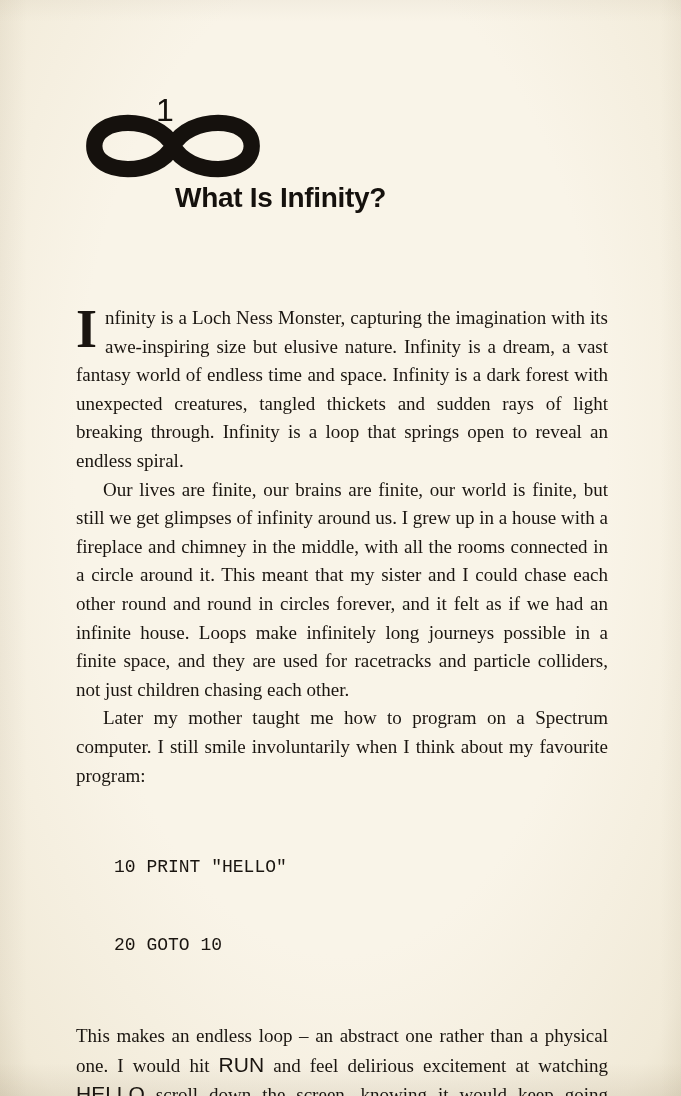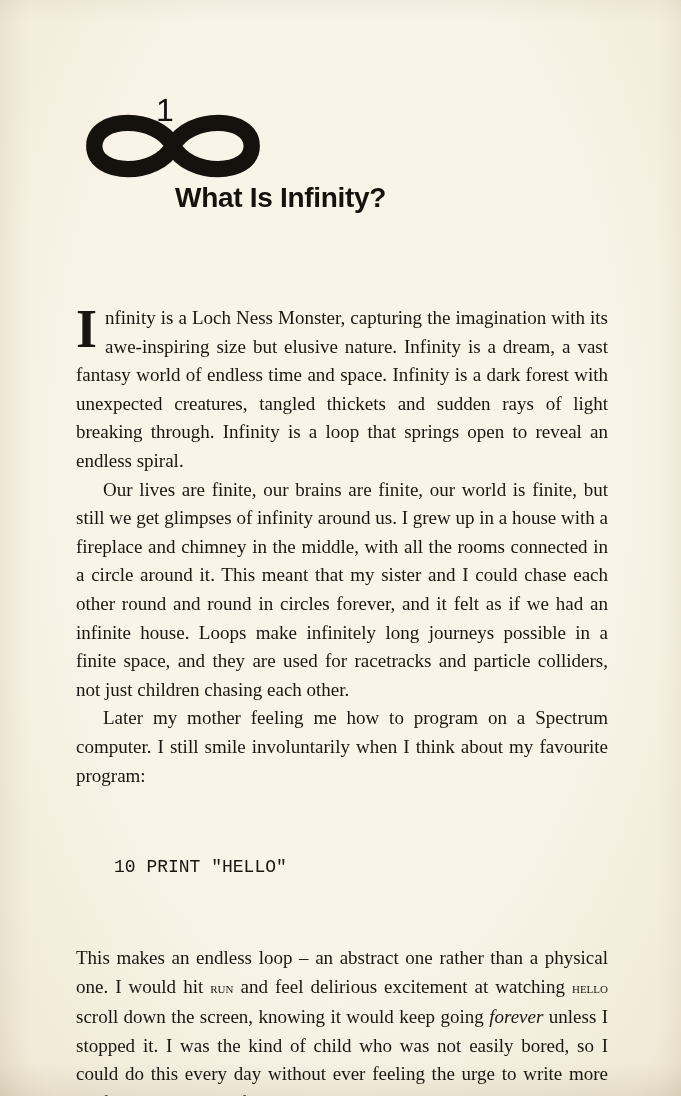--- a/index.html
+++ b/index.html
@@ -96,22 +96,22 @@
   }
   .code-block {
     margin: 12px 0 12px 38px;
     font-family: "Liberation Mono", "DejaVu Sans Mono", monospace;
     font-size: 18px;
     line-height: 26px;
     text-align: left;
     white-space: pre;
   }
   .inline-code {
-    font-family: Liberation Serif, serif;
-    font-size: 11px;
+    font-family: Liberation Sans, sans-serif;
+    font-size: 21px;
   }
   .italic {
     font-style: italic;
   }
 </style>
 </head>
 <body>
 
 <div class="page">
 
@@ -126,23 +126,24 @@
     <div class="chapter-number">1</div>
     <div class="chapter-title">What Is Infinity?</div>
   </div>
 
   <div class="body-text">
 
     <p><span class="drop-cap">I</span><span>nfinity is a Loch Ness Monster, capturing the imagination with its awe-inspiring size but elusive nature. Infinity is a dream, a vast fantasy world of endless time and space. Infinity is a dark forest with unexpected creatures, tangled thickets and sudden rays of light breaking through. Infinity is a loop that springs open to reveal an endless spiral.</span></p>
 
     <p class="para-indent">Our lives are finite, our brains are finite, our world is finite, but still we get glimpses of infinity around us. I grew up in a house with a fireplace and chimney in the middle, with all the rooms connected in a circle around it. This meant that my sister and I could chase each other round and round in circles forever, and it felt as if we had an infinite house. Loops make infinitely long journeys possible in a finite space, and they are used for racetracks and particle colliders, not just children chasing each other.</p>
 
-    <p class="para-indent">Later my mother feeling me how to program on a Spectrum computer. I still smile involuntarily when I think about my favourite program:</p>
+    <p class="para-indent">Later my mother taught me how to program on a Spectrum computer. I still smile involuntarily when I think about my favourite program:</p>
 
     <div class="code-block">
       <div>10 PRINT "HELLO"</div>
+      <div>20 GOTO 10</div>
     </div>
 
     <p><span>This makes an endless loop – an abstract one rather than a physical one. I would hit </span><span class="inline-code">RUN</span><span> and feel delirious excitement at watching </span><span class="inline-code">HELLO</span><span> scroll down the screen, knowing it would keep going </span><span class="italic">forever</span><span> unless I stopped it. I was the kind of child who was not easily bored, so I could do this every day without ever feeling the urge to write more useful programs. Unfortunately this meant my programming skills never really developed; infinite patience has strange rewards.</span></p>
 
   </div>
 
 </div>
 
 </body></html>

